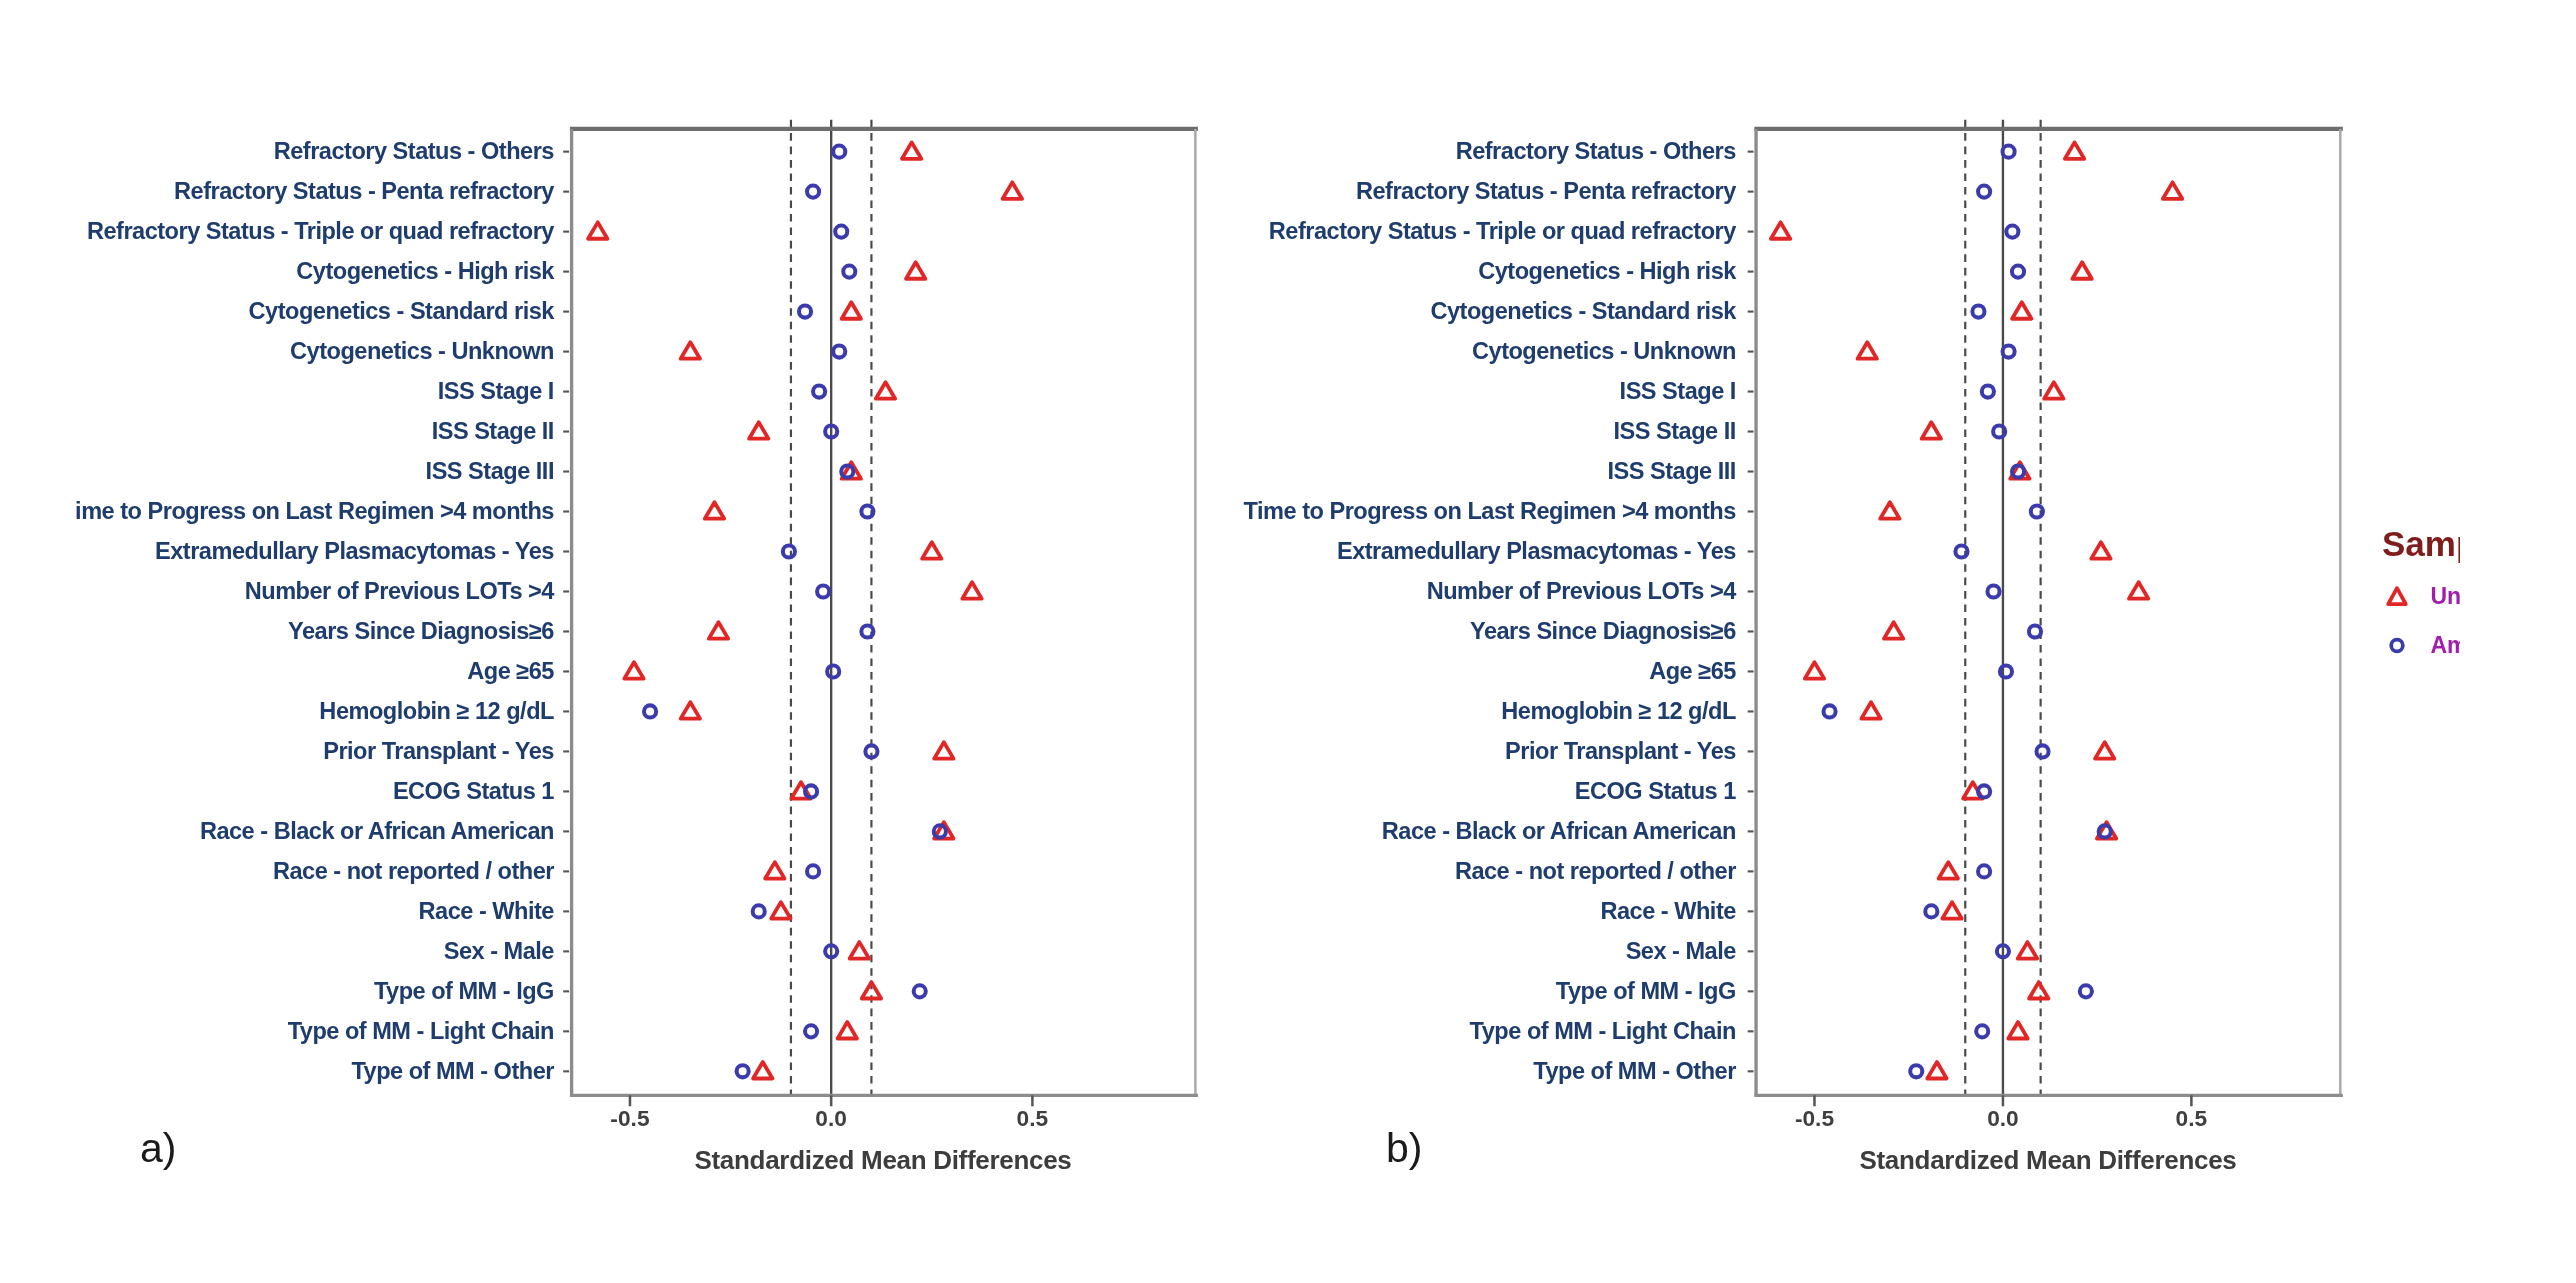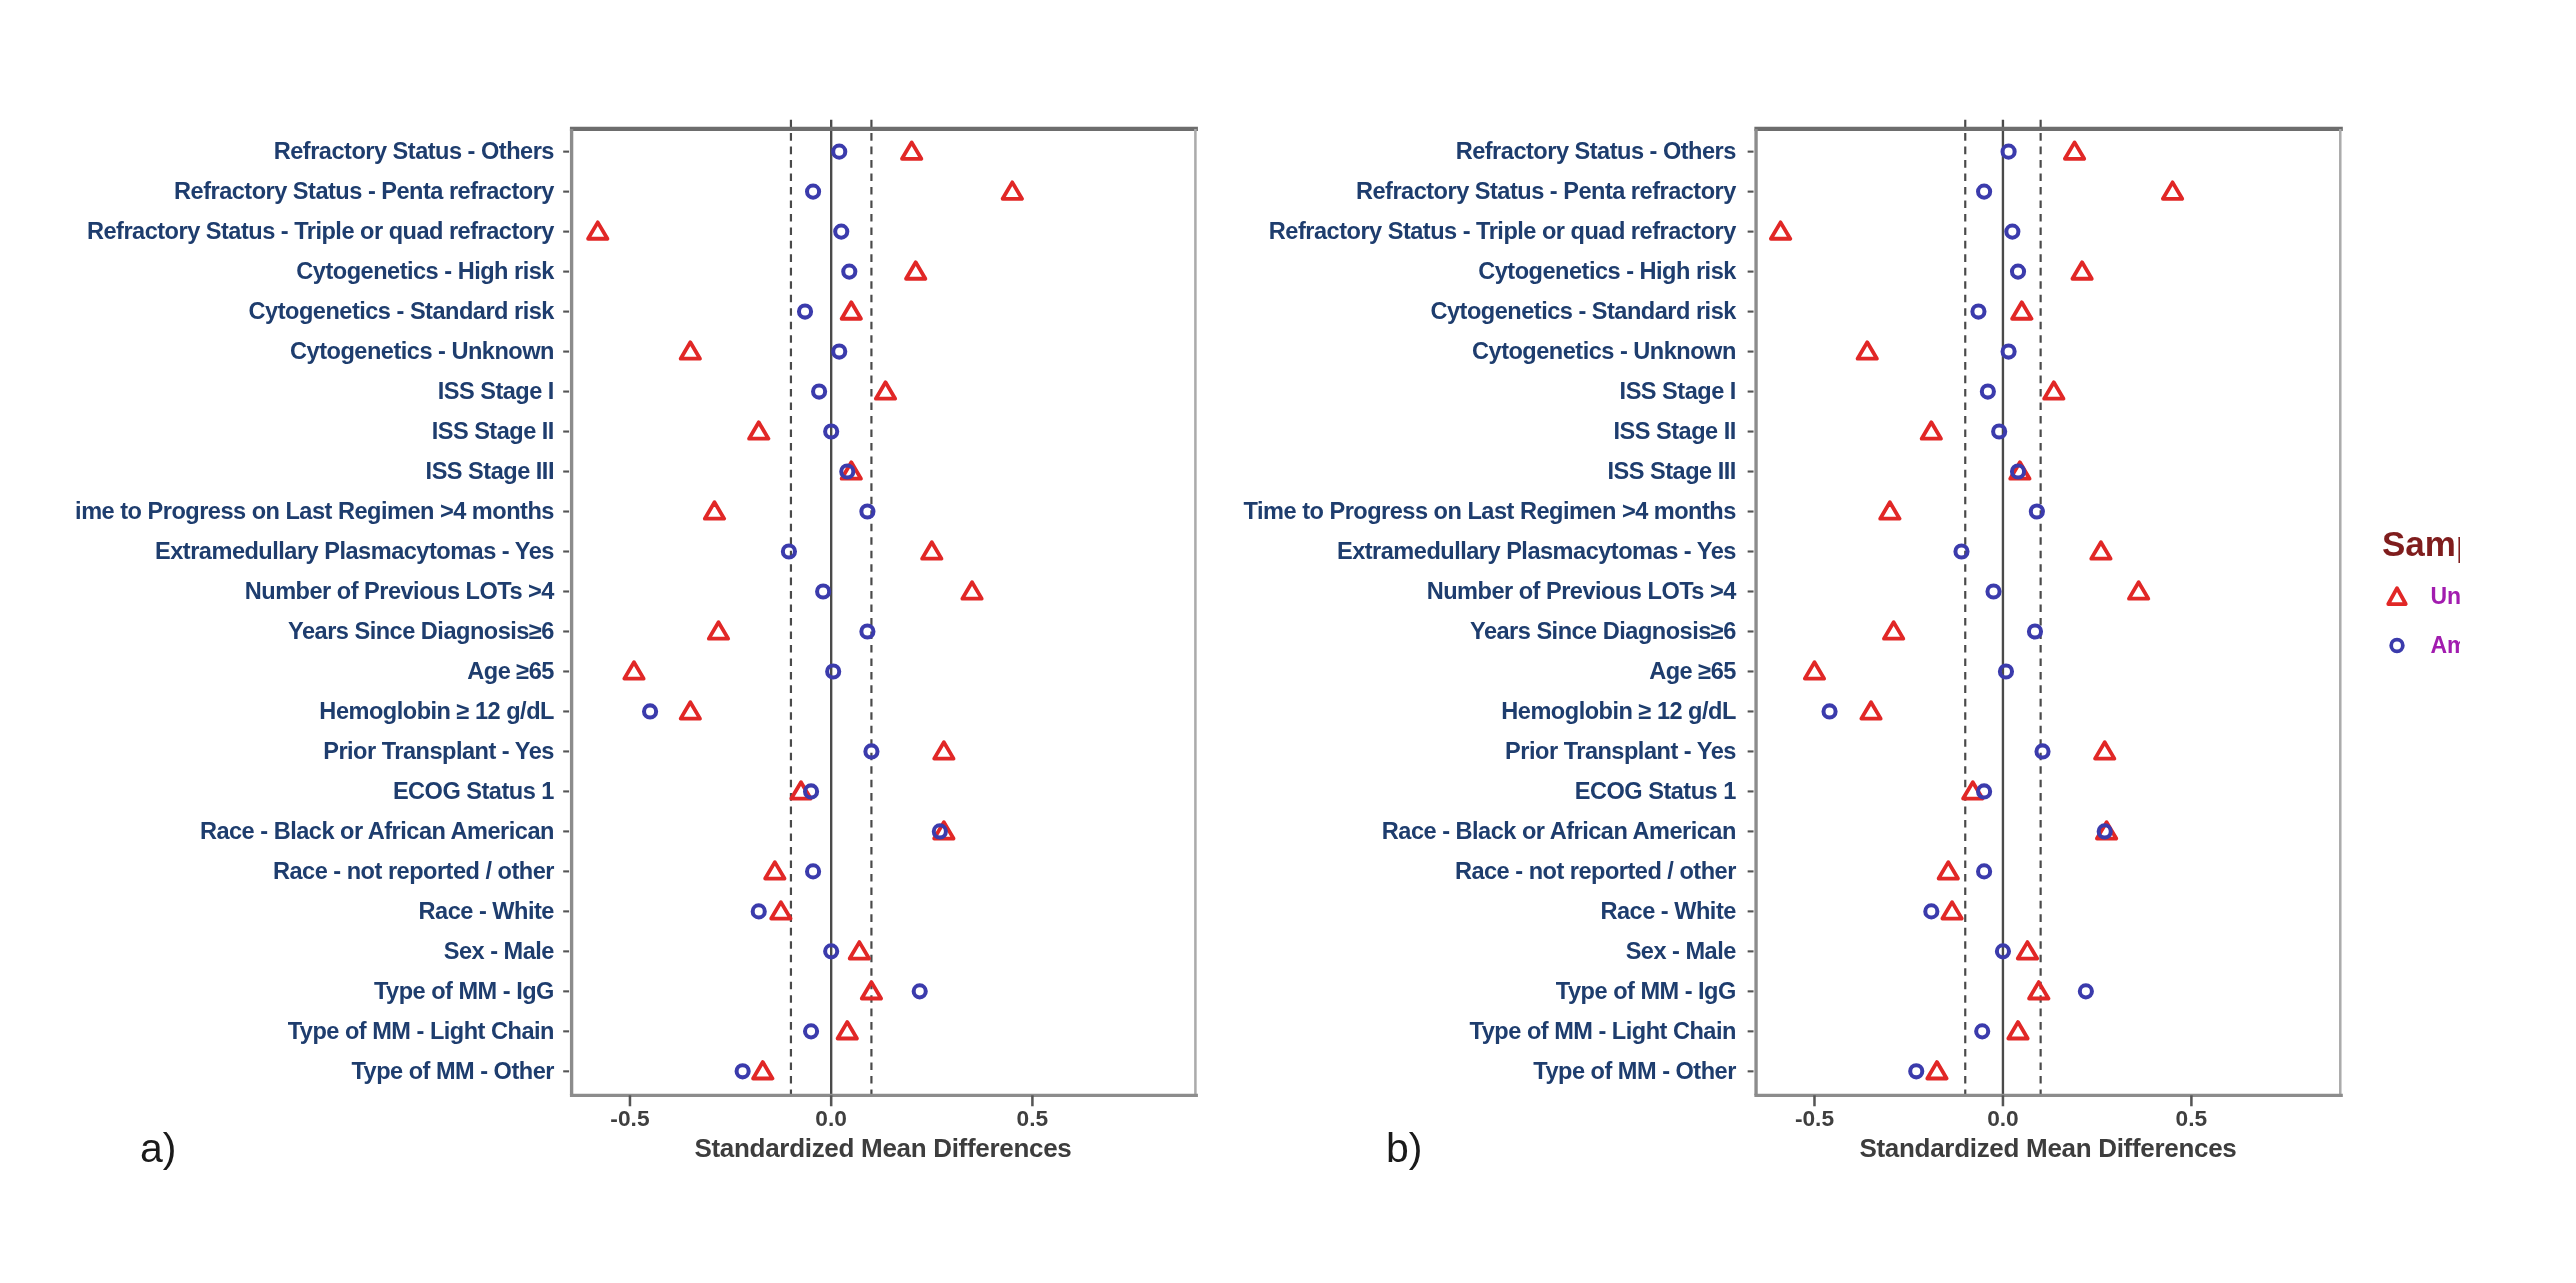--- a/index.html
+++ b/index.html
@@ -2,21 +2,21 @@
 <html style="font-size:13.5px"><head>
 <meta charset="utf-8">
 <style>
   html,body{margin:0;padding:0;background:#ffffff;}
   .figure{position:relative;width:2460px;height:1284px;background:#ffffff;
           font-family:"Liberation Sans",sans-serif;overflow:hidden;}
   svg text{font-family:"Liberation Sans",sans-serif;}
   .ylab{font-size:28px;font-weight:600;fill:#1e3d6e;letter-spacing:-0.6px;}
   .xtick{font-size:27px;font-weight:600;fill:#3f3f3f;}
   .axis-title{position:absolute;transform:translateX(-50%);font-size:26px;font-weight:600;
-              color:#3d3d3d;letter-spacing:-0.3px;white-space:nowrap;}
+              color:#3d3d3d;letter-spacing:-0.3px;white-space:nowrap;margin-top:12px;}
   .panel-letter{position:absolute;font-size:41px;font-weight:400;color:#1a1a1a;}
   .legend{position:absolute;left:2382px;top:524px;width:185px;}
   .legend-title{font-size:35px;font-weight:700;color:#7f1d1d;margin-bottom:18.5px;}
   .legend-item{display:flex;align-items:center;margin-bottom:22px;}
   .legend-item .mk{width:30px;height:25px;flex:0 0 30px;margin-right:18.5px;}
   .legend-item .lbl{font-size:23px;font-weight:700;color:#a21caf;white-space:nowrap;}
 </style>
 </head>
 <body>
 

